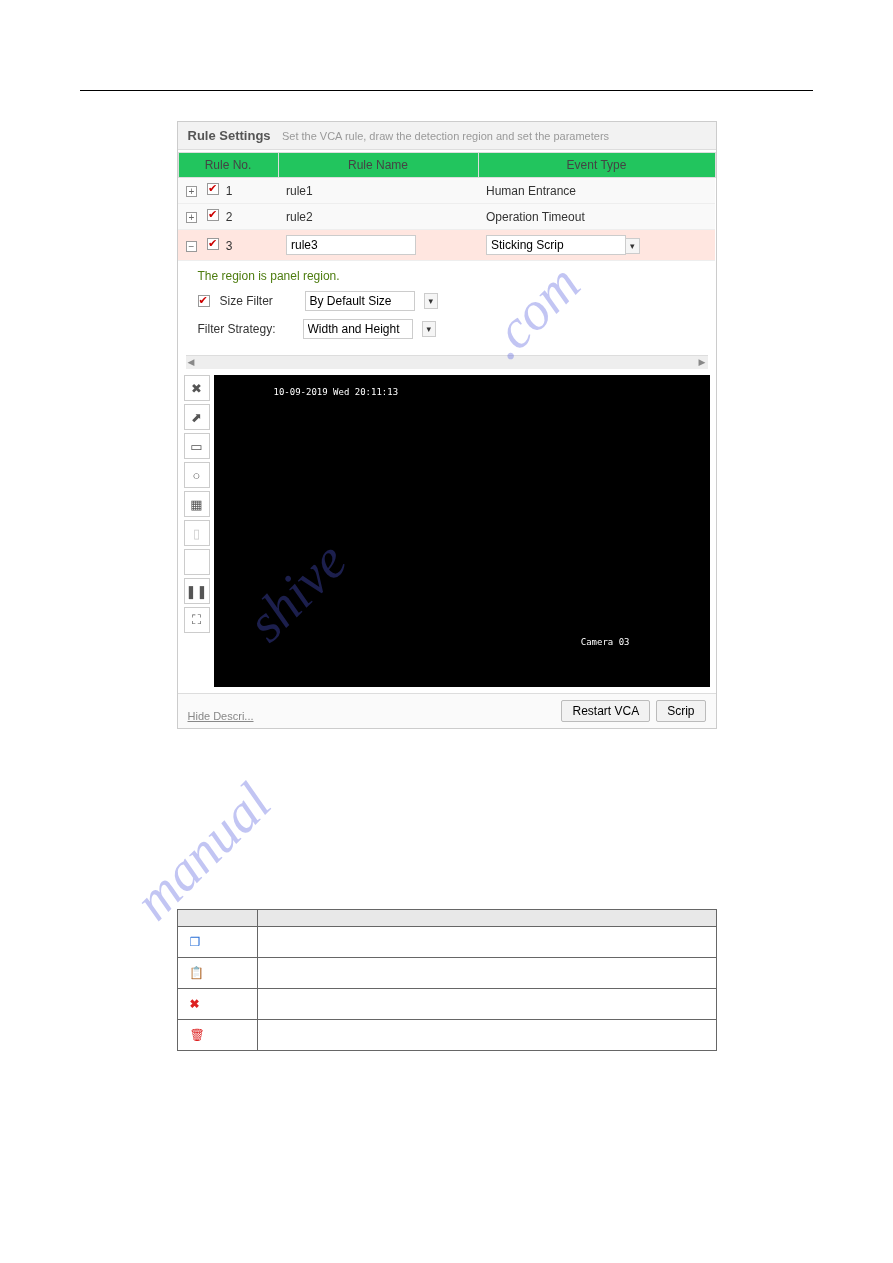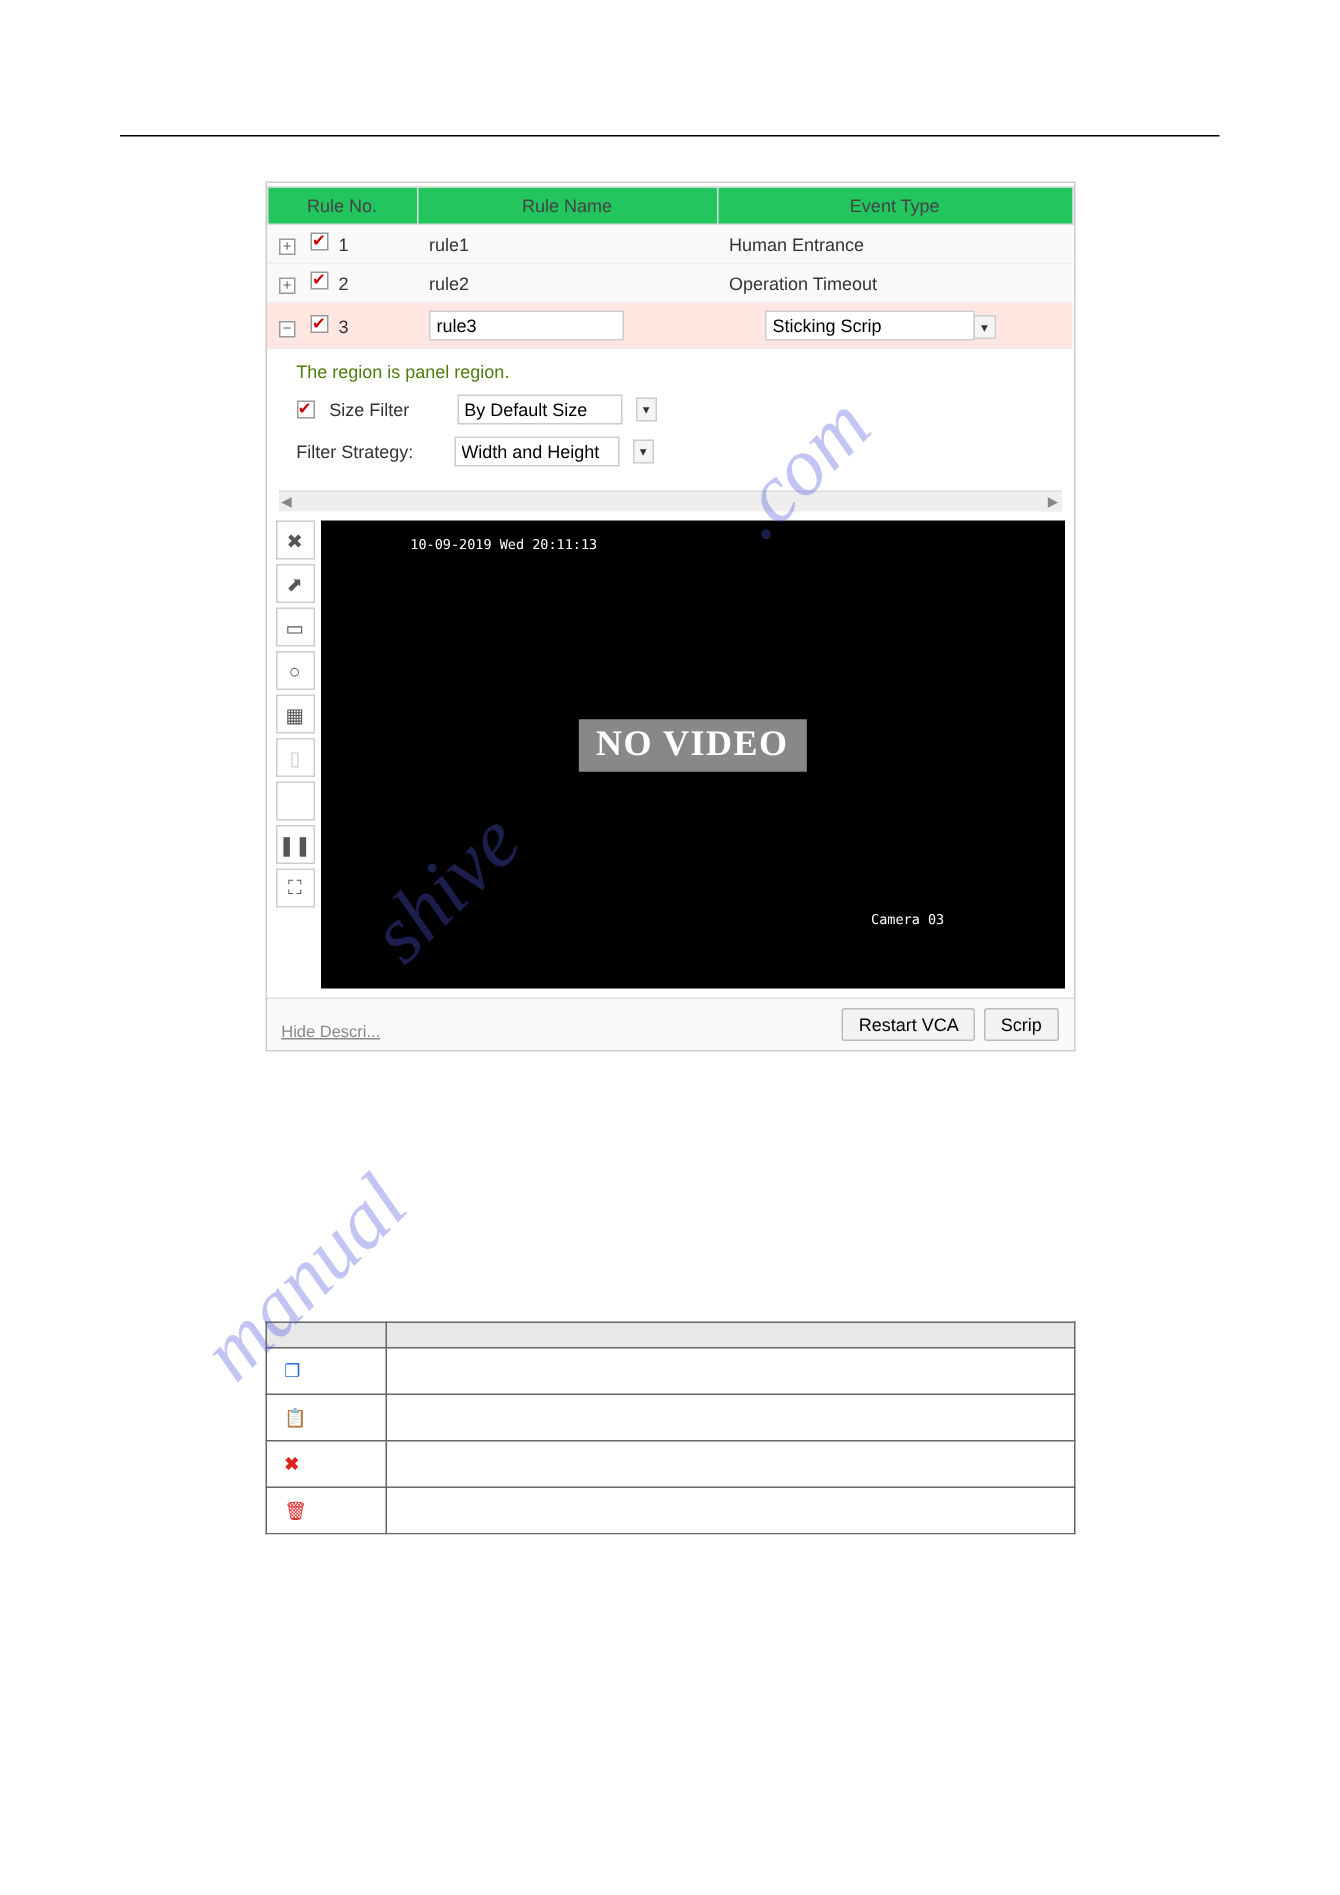--- a/index.html
+++ b/index.html
@@ -102,21 +102,20 @@
     border: 1px solid #ccc;
     padding: 2px 4px;
     font-size: 12px;
   }
   .event-select {
     width: 140px;
     border: 1px solid #ccc;
     padding: 2px 4px;
     font-size: 12px;
     background: #fff;
-    margin-left: 24px;
   }
   .dropdown-arrow {
     display: inline-block;
     border: 1px solid #ccc;
     padding: 2px 4px;
     font-size: 9px;
     background: #f5f5f5;
     margin-left: -1px;
   }
 
@@ -296,20 +295,24 @@
     z-index: 999;
   }
 </style>
 </head>
 <body>
 
 <hr class="page-hr">
 
 <div class="panel">
 
+  <div class="panel-header">
+    <span class="panel-title">Rule Settings</span>
+    <span class="panel-subtitle">Set the VCA rule, draw the detection region and set the parameters</span>
+  </div>
 
 
   <table class="rule-table">
     <thead>
       <tr>
         <th style="width:100px">Rule No.</th>
         <th style="width:200px">Rule Name</th>
         <th>Event Type</th>
       </tr>
     </thead>
@@ -379,21 +382,20 @@
       <div class="tool-btn">▭</div>
       <div class="tool-btn">○</div>
       <div class="tool-btn">▦</div>
       <div class="tool-btn disabled">▯</div>
       <div class="tool-btn disabled"></div>
       <div class="tool-btn">❚❚</div>
       <div class="tool-btn">⛶</div>
     </div>
     <div class="video-frame">
       <div class="video-ts">10-09-2019 Wed 20:11:13</div>
-      <div class="no-video">NO VIDEO</div>
       <div class="camera-label">Camera 03</div>
     </div>
   </div>
 
   <div class="panel-footer">
     <span class="hide-link">Hide Descri...</span>
     <span class="spacer"></span>
     <button class="footer-btn">Restart VCA</button>
     <button class="footer-btn">Scrip</button>
   </div>

